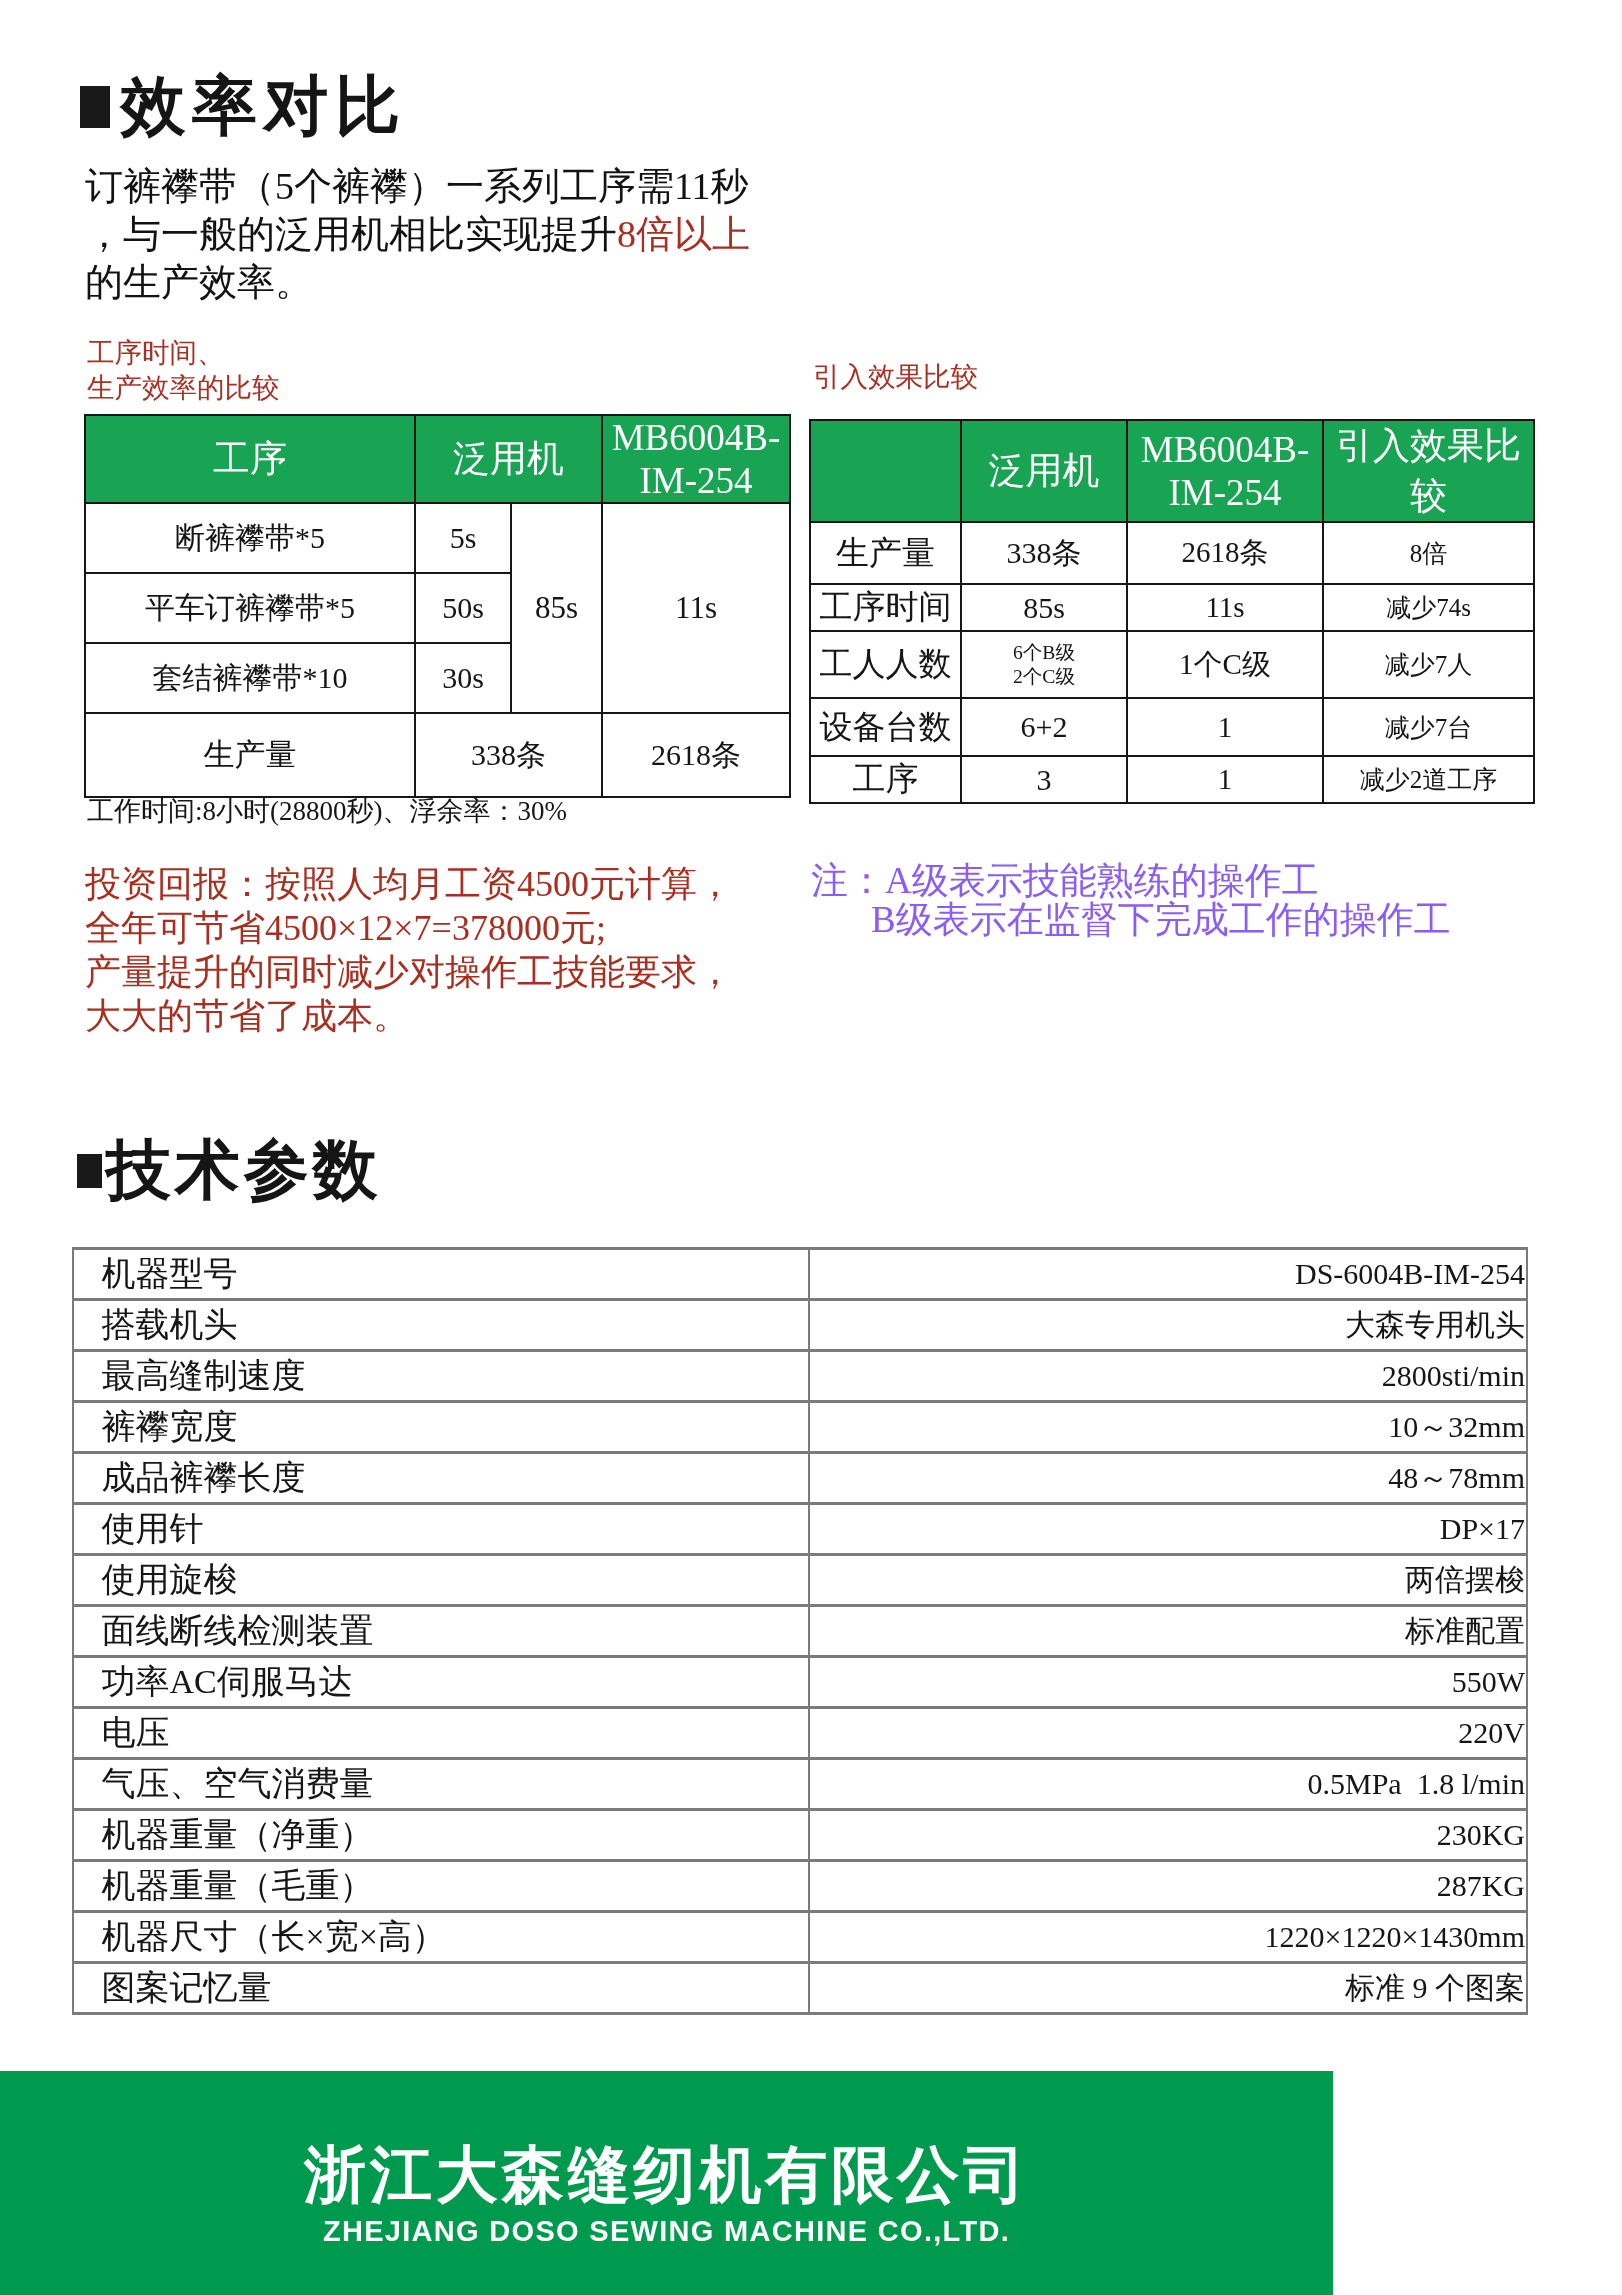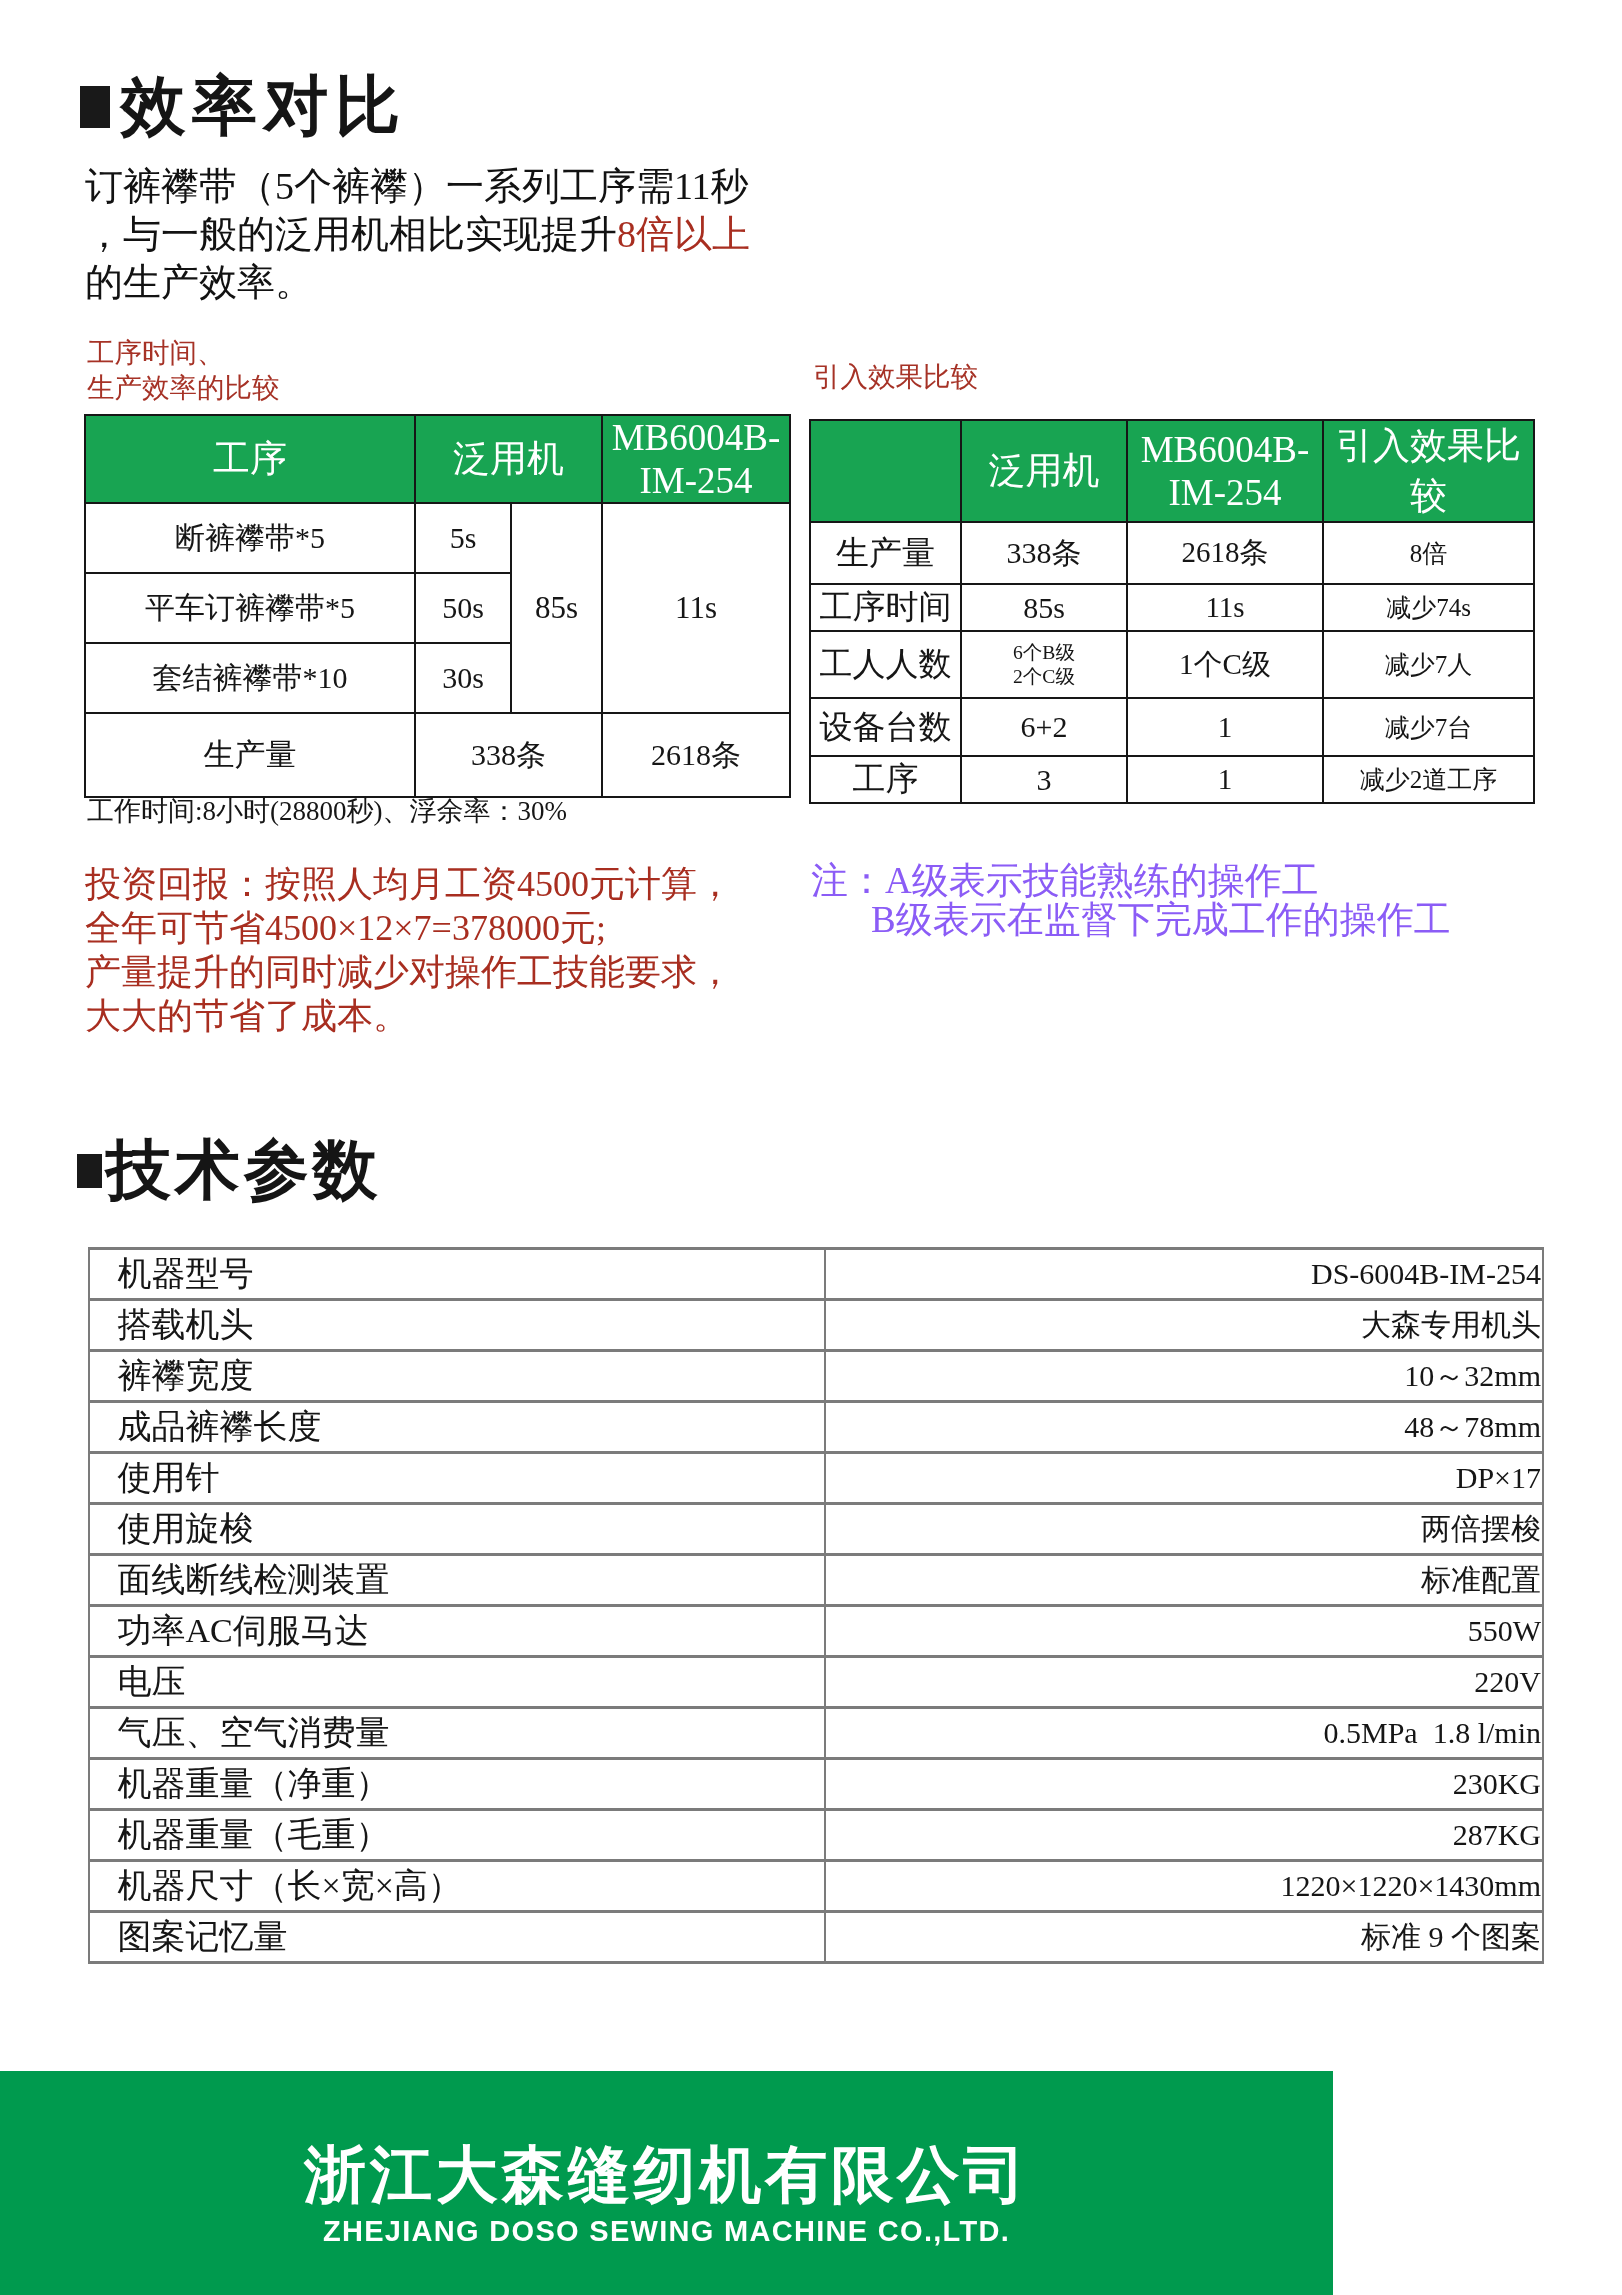--- a/index.html
+++ b/index.html
@@ -185,35 +185,39 @@
   <div class="note abs">
     <div>注：A级表示技能熟练的操作工</div>
     <div class="indent">B级表示在监督下完成工作的操作工</div>
   </div>
 
   <div class="sec-title abs" style="left:77px;top:1135px;letter-spacing:3.9px;">
     <span class="sq sq2"></span>
     <span>技术参数</span>
   </div>
 
-  <table class="stable abs" style="left:88px;top:1247px;width:1454px;">
+  <table class="stable abs" style="left:72px;top:1247px;width:1454px;">
     <colgroup>
         <col style="width:736px">
         <col style="width:718px">
       </colgroup>
     <tbody>
         <tr style="height:46px;">
           <td class="slabel">机器型号</td>
           <td class="sval">DS-6004B-IM-254</td>
         </tr>
     <tr style="height:46px;">
           <td class="slabel">搭载机头</td>
           <td class="sval">大森专用机头</td>
         </tr>
     <tr style="height:46px;">
+          <td class="slabel">最高缝制速度</td>
+          <td class="sval">2800sti/min</td>
+        </tr>
+    <tr style="height:46px;">
           <td class="slabel">裤襻宽度</td>
           <td class="sval">10～32mm</td>
         </tr>
     <tr style="height:46px;">
           <td class="slabel">成品裤襻长度</td>
           <td class="sval">48～78mm</td>
         </tr>
     <tr style="height:46px;">
           <td class="slabel">使用针</td>
           <td class="sval">DP×17</td>

